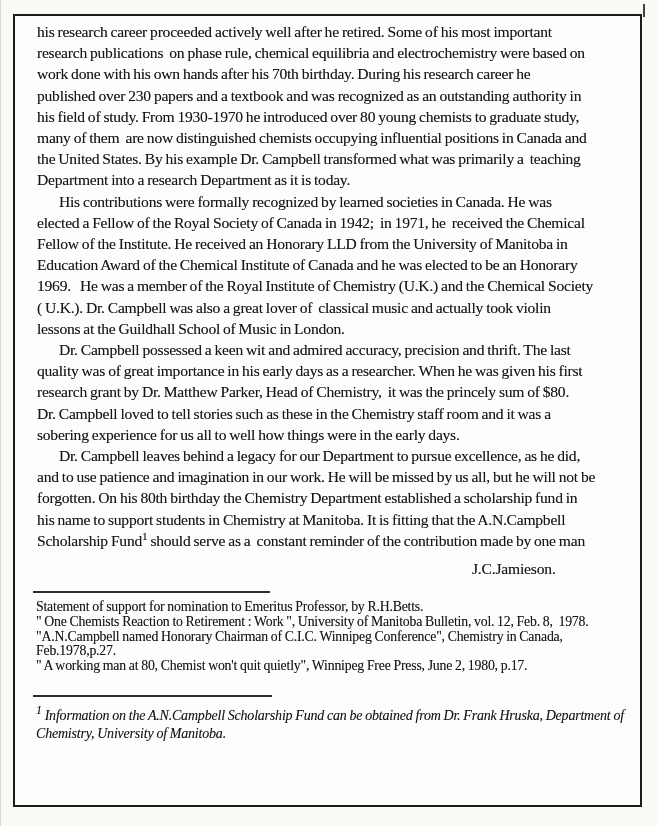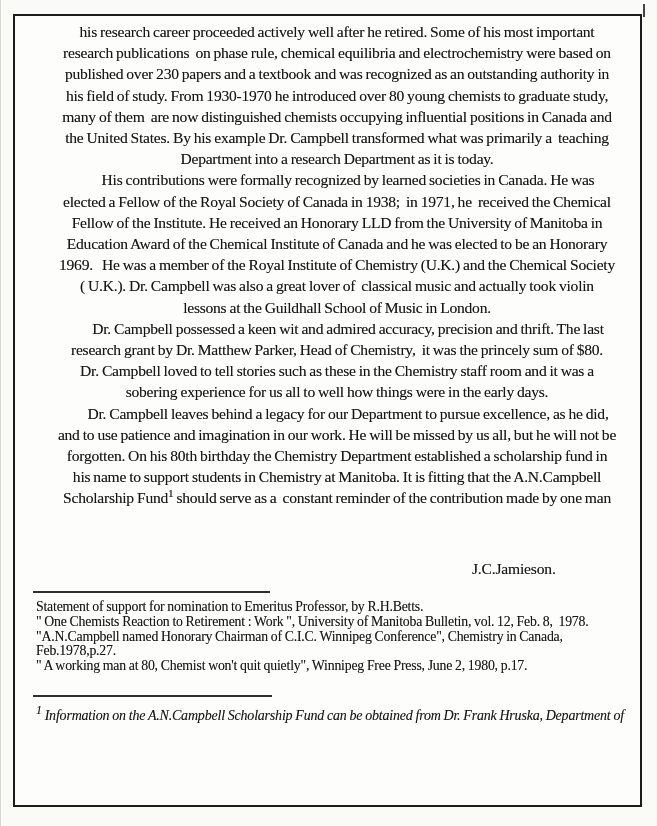--- a/index.html
+++ b/index.html
@@ -34,21 +34,20 @@
   }
   .body-text {
     position: absolute;
     left: 37px; top: 21px;
     width: 600px;
     font-size: 15.6px;
     line-height: 21.2px;
     letter-spacing: -0.25px;
     word-spacing: -0.6px;
     text-shadow: 0 0 0.6px rgba(25,25,25,0.45);
-    text-align: center;
   }
   .line { white-space: pre; }
   .line.indent { padding-left: 22px; font-family: Liberation Serif, serif; }
   sup { font-size: 0.72em; line-height: 0; vertical-align: super; }
   .signature {
     position: absolute;
     left: 472px; top: 560px;
     font-size: 15.6px;
     letter-spacing: -0.2px;
     text-shadow: 0 0 0.6px rgba(25,25,25,0.45);
@@ -87,33 +86,35 @@
 <body>
 
 <div class="page">
   <div class="left-scan-edge"></div>
   <div class="frame"></div>
   <div class="corner-overshoot"></div>
 
   <div class="body-text">
       <div class="line">his research career proceeded actively well after he retired. Some of his most important</div>
       <div class="line">research publications  on phase rule, chemical equilibria and electrochemistry were based on</div>
+      <div class="line">work done with his own hands after his 70th birthday. During his research career he</div>
       <div class="line">published over 230 papers and a textbook and was recognized as an outstanding authority in</div>
       <div class="line">his field of study. From 1930-1970 he introduced over 80 young chemists to graduate study,</div>
       <div class="line">many of them  are now distinguished chemists occupying influential positions in Canada and</div>
       <div class="line">the United States. By his example Dr. Campbell transformed what was primarily a  teaching</div>
       <div class="line">Department into a research Department as it is today.</div>
       <div class="line indent">His contributions were formally recognized by learned societies in Canada. He was</div>
-      <div class="line">elected a Fellow of the Royal Society of Canada in 1938;  in 1971, he  received the Chemical</div>
+      <div class="line">elected a Fellow of the Royal Society of Canada in 1942;  in 1971, he  received the Chemical</div>
       <div class="line">Fellow of the Institute. He received an Honorary LLD from the University of Manitoba in</div>
       <div class="line">Education Award of the Chemical Institute of Canada and he was elected to be an Honorary</div>
       <div class="line">1969.   He was a member of the Royal Institute of Chemistry (U.K.) and the Chemical Society</div>
       <div class="line">( U.K.). Dr. Campbell was also a great lover of  classical music and actually took violin</div>
       <div class="line">lessons at the Guildhall School of Music in London.</div>
       <div class="line indent">Dr. Campbell possessed a keen wit and admired accuracy, precision and thrift. The last</div>
+      <div class="line">quality was of great importance in his early days as a researcher. When he was given his first</div>
       <div class="line">research grant by Dr. Matthew Parker, Head of Chemistry,  it was the princely sum of $80.</div>
       <div class="line">Dr. Campbell loved to tell stories such as these in the Chemistry staff room and it was a</div>
       <div class="line">sobering experience for us all to well how things were in the early days.</div>
       <div class="line indent">Dr. Campbell leaves behind a legacy for our Department to pursue excellence, as he did,</div>
       <div class="line">and to use patience and imagination in our work. He will be missed by us all, but he will not be</div>
       <div class="line">forgotten. On his 80th birthday the Chemistry Department established a scholarship fund in</div>
       <div class="line">his name to support students in Chemistry at Manitoba. It is fitting that the A.N.Campbell</div>
       <div class="line">Scholarship Fund<sup>1</sup> should serve as a  constant reminder of the contribution made by one man</div>
     </div>
 
@@ -126,14 +127,15 @@
       <div class="line">" One Chemists Reaction to Retirement : Work ", University of Manitoba Bulletin, vol. 12, Feb. 8,  1978.</div>
       <div class="line">"A.N.Campbell named Honorary Chairman of C.I.C. Winnipeg Conference", Chemistry in Canada,</div>
       <div class="line">Feb.1978,p.27.</div>
       <div class="line">" A working man at 80, Chemist won't quit quietly", Winnipeg Free Press, June 2, 1980, p.17.</div>
     </div>
 
   <div class="rule rule-2"></div>
 
   <div class="footnote">
       <div class="line"><sup>1</sup> Information on the A.N.Campbell Scholarship Fund can be obtained from Dr. Frank Hruska, Department of</div>
+      <div class="line">Chemistry, University of Manitoba.</div>
     </div>
 </div>
 
 </body></html>

